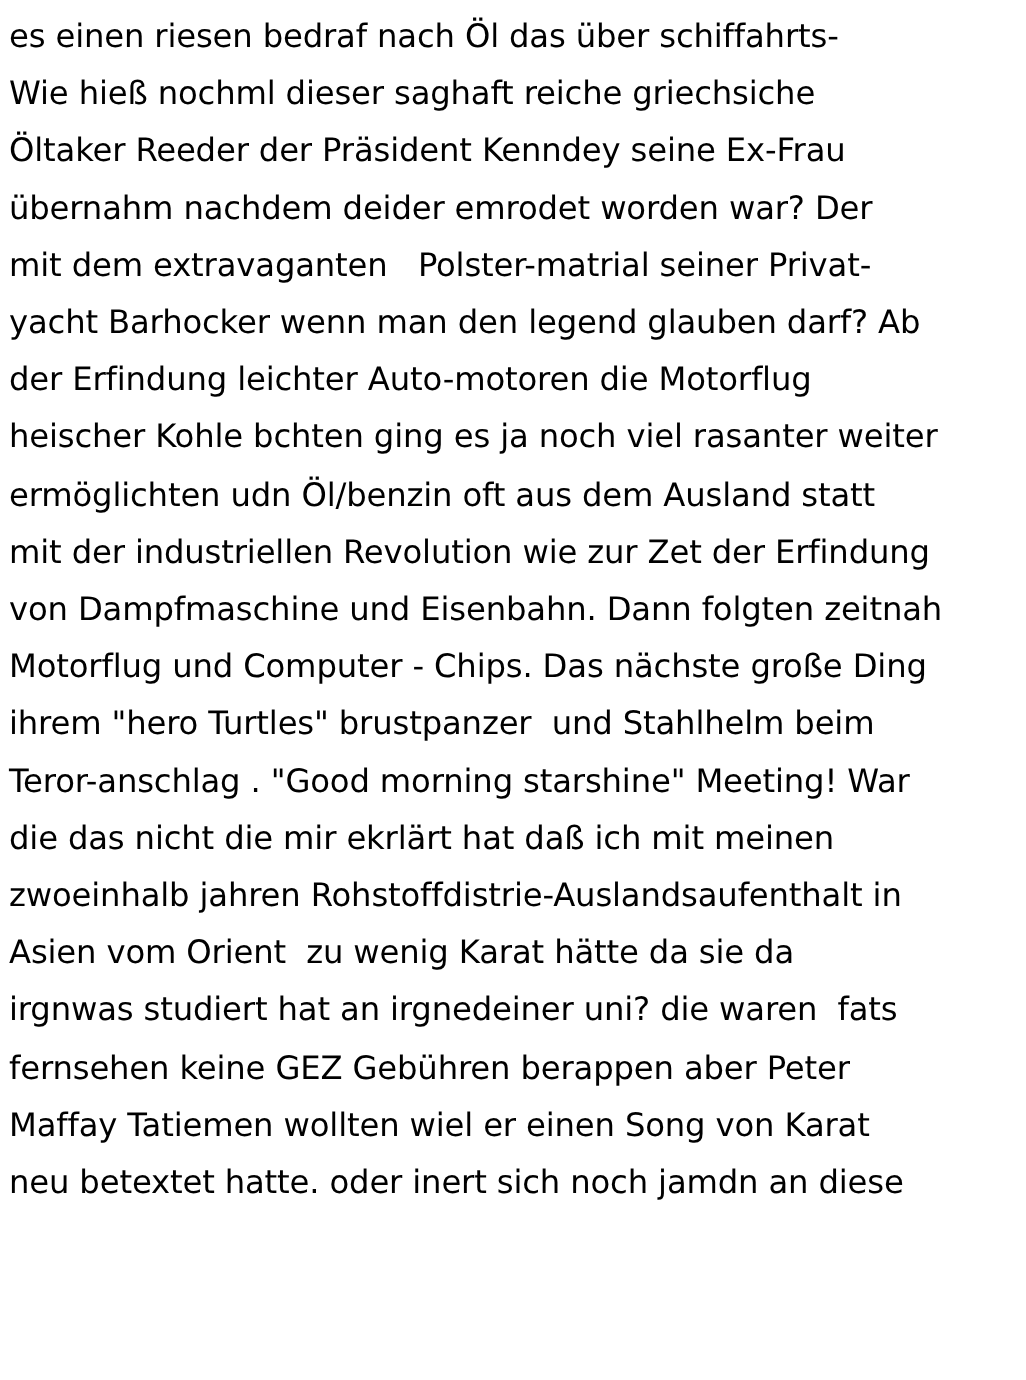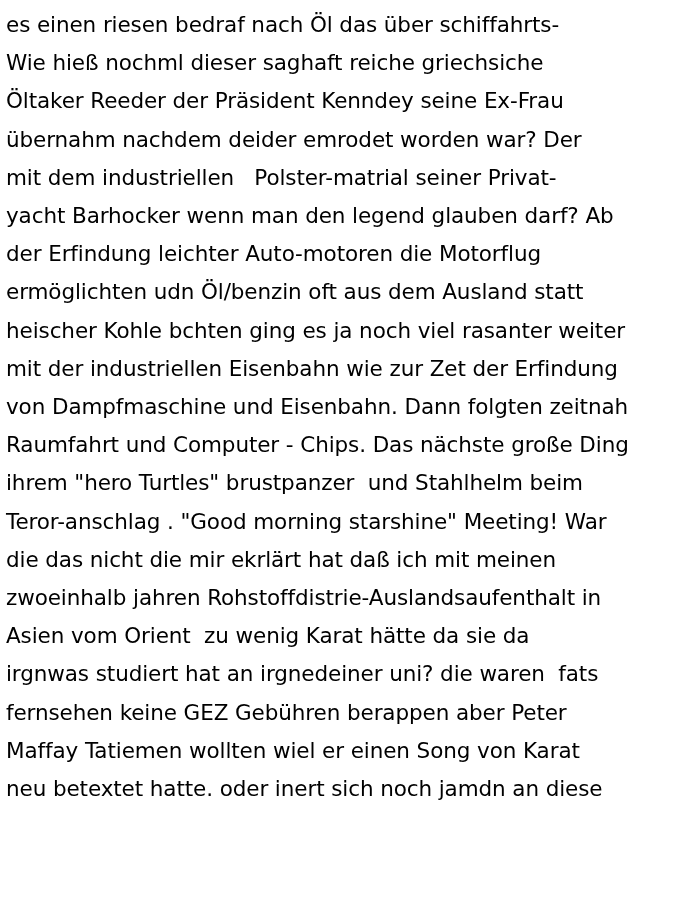--- a/index.html
+++ b/index.html
@@ -30,28 +30,28 @@
   }
 </style>
 </head>
 <body>
 
 <div id="doc">
   <div class="line">es einen riesen bedraf nach Öl das über schiffahrts-</div>
   <div class="line">Wie hieß nochml dieser saghaft reiche griechsiche</div>
   <div class="line">Öltaker Reeder der Präsident Kenndey seine Ex-Frau</div>
   <div class="line">übernahm nachdem deider emrodet worden war? Der</div>
-  <div class="line">mit dem industriellen   Polster-matrial seiner Privat-</div>
+  <div class="line">mit dem extravaganten   Polster-matrial seiner Privat-</div>
   <div class="line">yacht Barhocker wenn man den legend glauben darf? Ab</div>
   <div class="line">der Erfindung leichter Auto-motoren die Motorflug</div>
+  <div class="line">heischer Kohle bchten ging es ja noch viel rasanter weiter</div>
   <div class="line">ermöglichten udn Öl/benzin oft aus dem Ausland statt</div>
-  <div class="line">heischer Kohle bchten ging es ja noch viel rasanter weiter</div>
-  <div class="line">mit der industriellen Eisenbahn wie zur Zet der Erfindung</div>
+  <div class="line">mit der industriellen Revolution wie zur Zet der Erfindung</div>
   <div class="line">von Dampfmaschine und Eisenbahn. Dann folgten zeitnah</div>
-  <div class="line">Raumfahrt und Computer - Chips. Das nächste große Ding</div>
+  <div class="line">Motorflug und Computer - Chips. Das nächste große Ding</div>
   <div class="line">ihrem "hero Turtles" brustpanzer  und Stahlhelm beim</div>
   <div class="line">Teror-anschlag . "Good morning starshine" Meeting! War</div>
   <div class="line">die das nicht die mir ekrlärt hat daß ich mit meinen</div>
   <div class="line">zwoeinhalb jahren Rohstoffdistrie-Auslandsaufenthalt in</div>
   <div class="line">Asien vom Orient  zu wenig Karat hätte da sie da</div>
   <div class="line">irgnwas studiert hat an irgnedeiner uni? die waren  fats</div>
   <div class="line">fernsehen keine GEZ Gebühren berappen aber Peter</div>
   <div class="line">Maffay Tatiemen wollten wiel er einen Song von Karat</div>
   <div class="line">neu betextet hatte. oder inert sich noch jamdn an diese</div>
 

